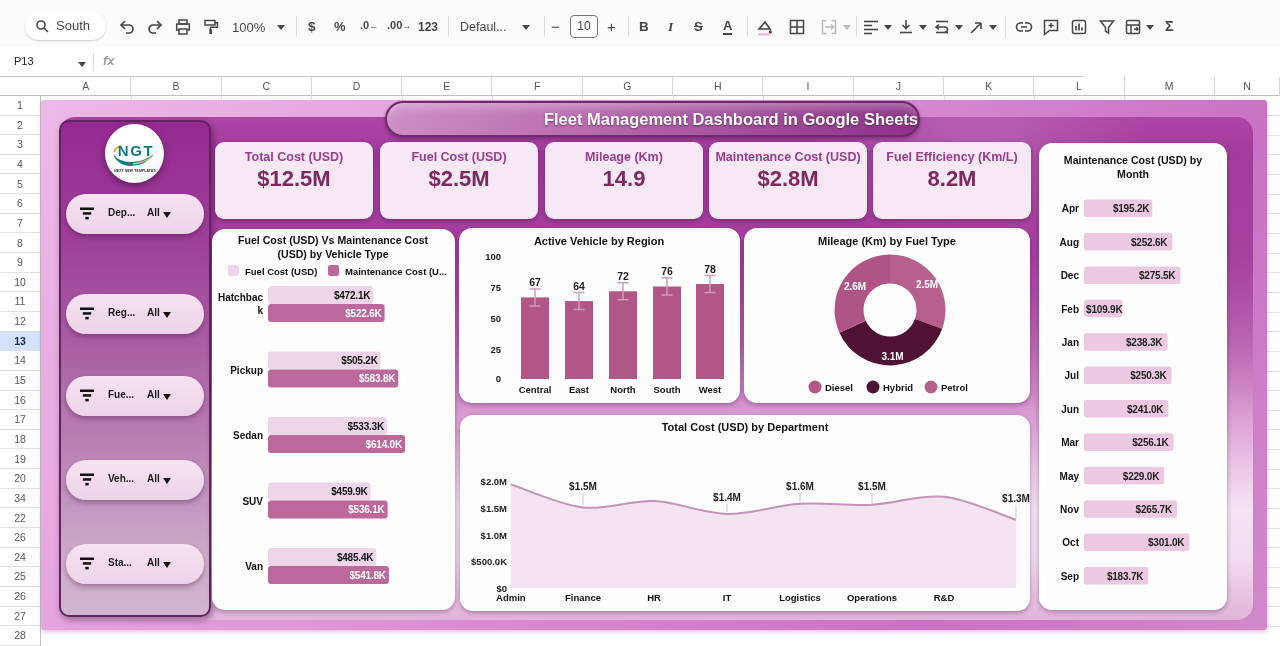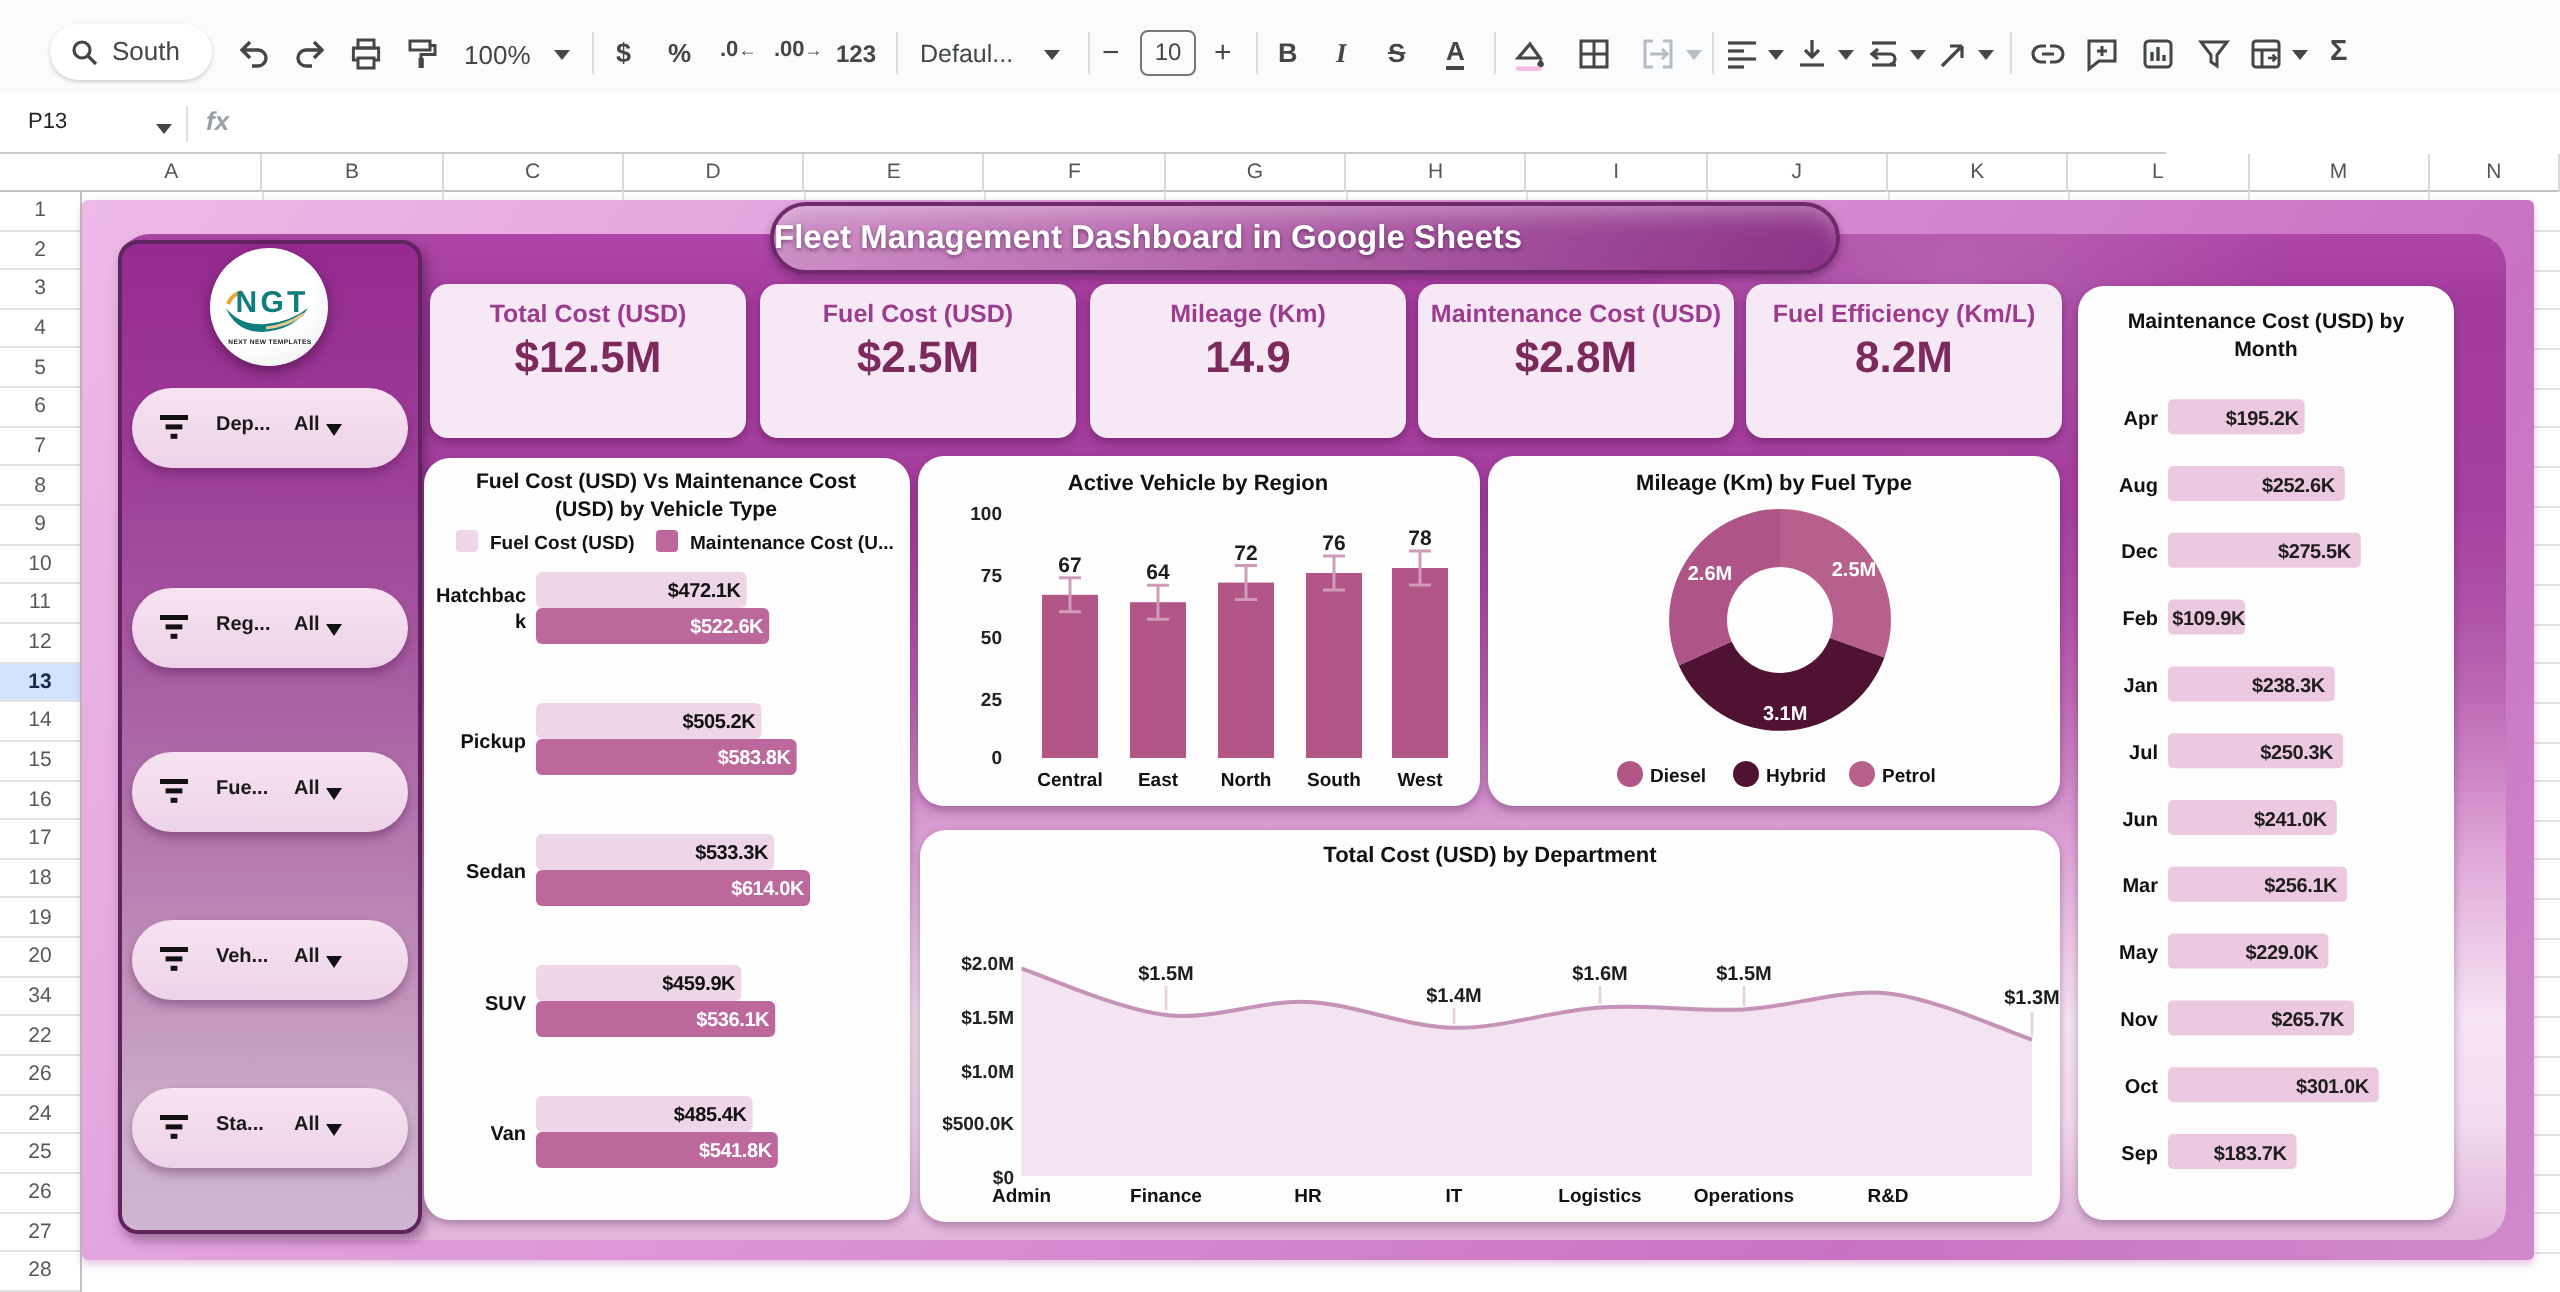--- a/index.html
+++ b/index.html
@@ -61,21 +61,21 @@
 .pill .flt { position:absolute; left:13px; top:13px; }
 .pill .lab { position:absolute; left:42px; top:13px; font-size:10px; font-weight:bold; color:#1a1a1a; }
 .pill .all { position:absolute; left:81px; top:13px; font-size:10px; font-weight:bold; color:#1a1a1a; }
 .pill .pc { position:absolute; left:97px; top:18px; border-left:4.5px solid transparent;
   border-right:4.5px solid transparent; border-top:6px solid #111; }
 
 #title { position:absolute; left:344px; top:1px; width:535px; height:36px; border-radius:18px;
   border:2px solid #6e2a6b;
   background:linear-gradient(115deg,#cd90c6 0%,#bb6fb2 35%,#a4529d 65%,#8d3188 100%);
   box-shadow:0 2px 4px rgba(60,10,60,.4), inset 0 9px 12px -6px rgba(255,255,255,.4); }
-#title div { text-align:left; line-height:33px; color:#fff; font-size:16.5px; font-weight:bold;
+#title div { text-align:right; line-height:33px; color:#fff; font-size:16.5px; font-weight:bold;
   text-shadow:0 1px 2px rgba(40,0,40,.5); }
 
 .kpi { position:absolute; top:42px; width:158px; height:77px; border-radius:9px;
   background:#f7e8f6; box-shadow:0 2px 5px rgba(60,10,60,.4); }
 .kpi .kt { margin-top:8px; text-align:center; font-size:12.5px; font-weight:bold; color:#9c3c8f; }
 .kpi .kv { text-align:center; font-size:22px; font-weight:bold; color:#7c2a5e; margin-top:2px; }
 
 .panel { position:absolute; background:#fefdfe; border-radius:13px; box-shadow:0 2px 5px rgba(60,10,60,.35); }
 #p-bars  { left:171px; top:129px; width:243px; height:381px; }
 #p-act   { left:418px; top:128px; width:281px; height:175px; }

